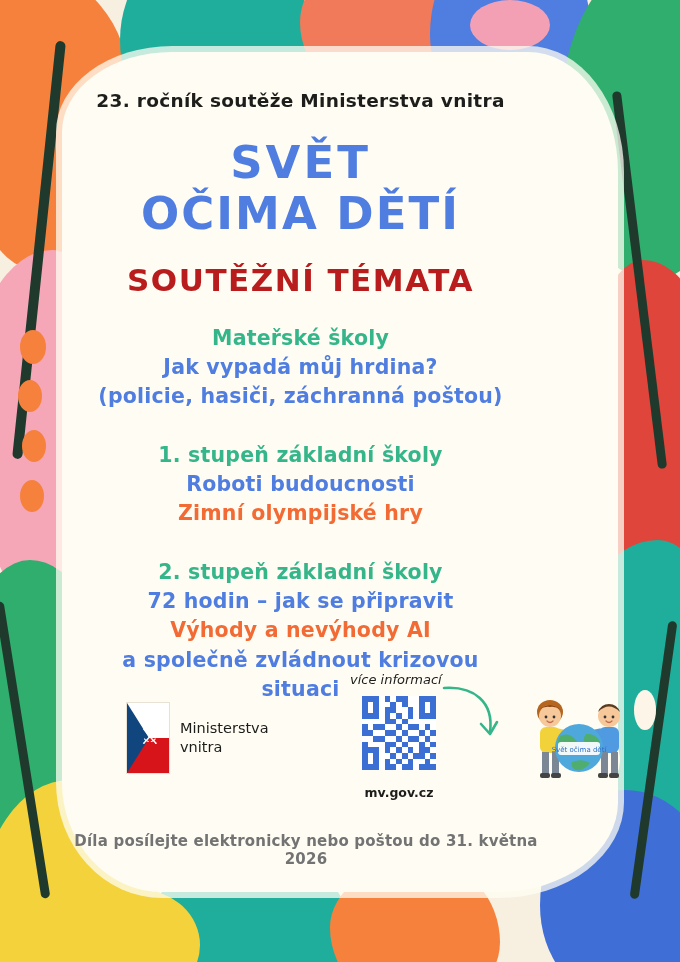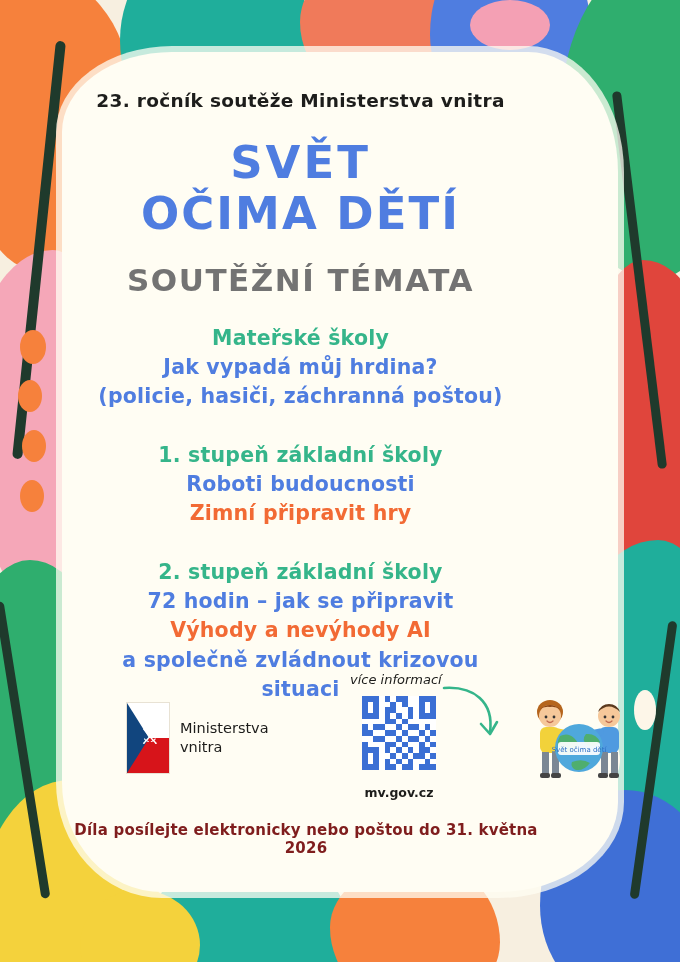--- a/index.html
+++ b/index.html
@@ -75,21 +75,21 @@
     line-height: 1.14;
     color: #4f7de0;
     letter-spacing: 3px;
   }
   .title .l2 { letter-spacing: 2px; }
 
   .subtitle {
     margin-top: 22px;
     font-size: 31px;
     font-weight: bold;
-    color: #737373;
+    color: #b91c1c;
     letter-spacing: 1.5px;
   }
 
   .section { margin-top: 26px; }
   .section.gap2 { margin-top: 30px; }
 
   .line {
     font-size: 20.5px;
     font-weight: bold;
     line-height: 1.42;
@@ -189,25 +189,25 @@
     position: absolute;
     left: 462px;
     top: 2px;
     width: 110px;
     height: 96px;
   }
 
   .deadline {
     position: absolute;
     left: 0; right: 0;
-    bottom: 35px;
+    bottom: 24px;
     text-align: center;
     font-size: 15px;
     font-weight: bold;
-    color: #7f1d1d;
+    color: #737373;
     letter-spacing: 0.2px;
   }
 </style>
 </head>
 <body>
 
 <div class="poster">
 
   <div class="bg-base"></div>
 
@@ -257,21 +257,21 @@
 
     <div class="section">
       <div class="line c-green">Mateřské školy</div>
       <div class="line c-blue">Jak vypadá můj hrdina?</div>
       <div class="line c-blue">(policie, hasiči, záchranná poštou)</div>
     </div>
 
     <div class="section gap2">
       <div class="line c-green">1. stupeň základní školy</div>
       <div class="line c-blue">Roboti budoucnosti</div>
-      <div class="line c-orange">Zimní připravit hry</div>
+      <div class="line c-orange">Zimní olympijské hry</div>
     </div>
 
     <div class="section gap2">
       <div class="line c-green">2. stupeň základní školy</div>
       <div class="line c-blue">72 hodin – jak se připravit</div>
       <div class="line c-orange">Výhody a nevýhody AI</div>
       <div class="line c-blue">a společně zvládnout krizovou situaci</div>
     </div>
 
     <div class="footer">

